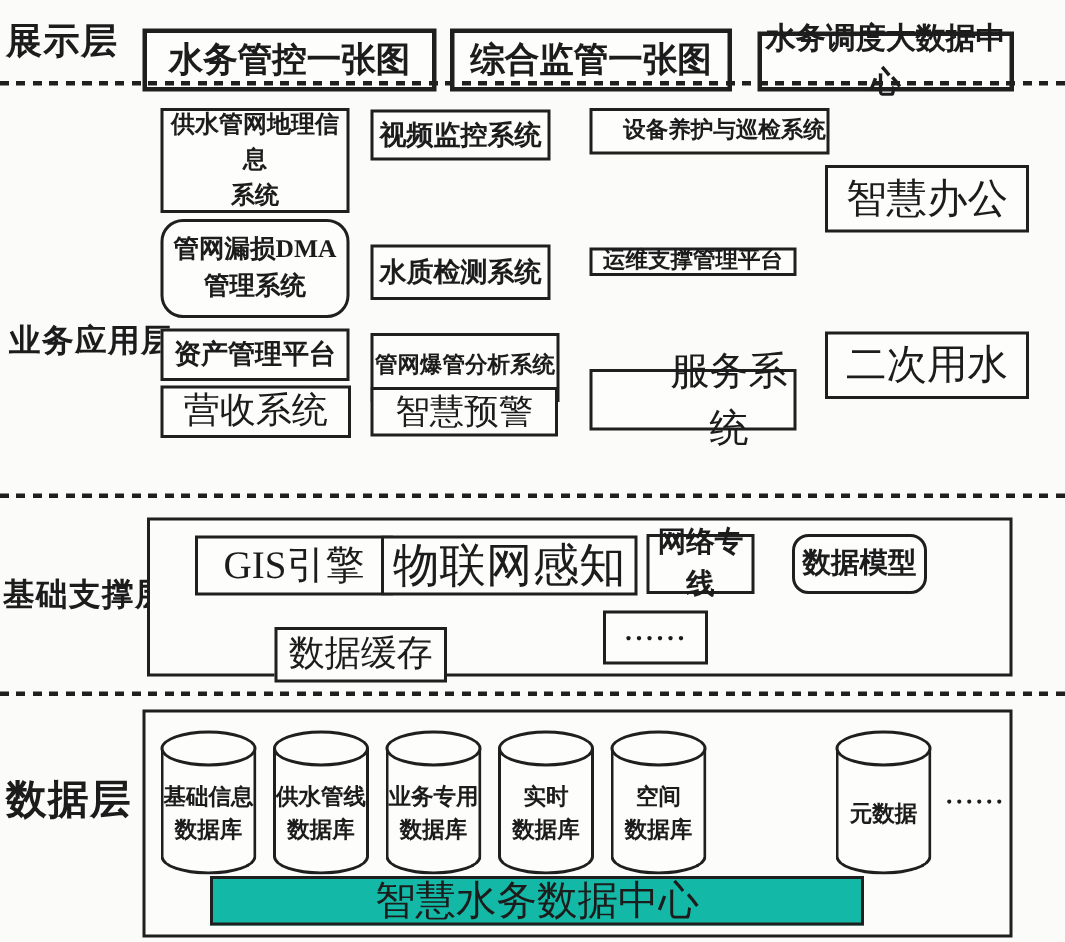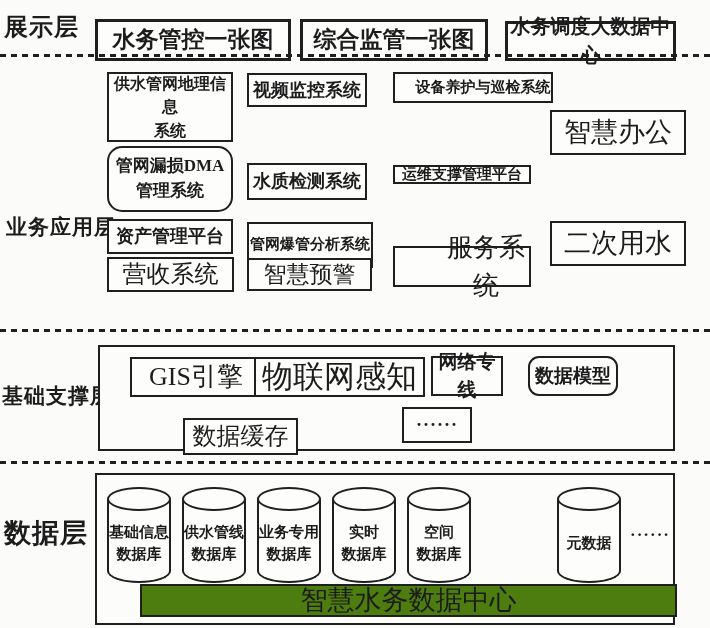--- a/index.html
+++ b/index.html
@@ -147,15 +147,15 @@
     <div class="cyl-label">空间
 数据库</div>
   </div>
   <div class="cyl" style="left:557px;top:487px;">
     <div class="cyl-top"></div>
     <div class="cyl-body"></div>
     <div class="cyl-label">元数据</div>
   </div>
   <div class="ellipsis-text" style="left:630px;top:525px;">······</div>
 
-  <div class="box" style="left:140px;top:584px;width:537px;height:33px;font-size:27px;background:#4d7c0f;">智慧水务数据中心</div>
+  <div class="box" style="left:140px;top:584px;width:436px;height:33px;font-size:27px;background:#14b8a6;">智慧水务数据中心</div>
 
 </div>
 
 </body></html>

